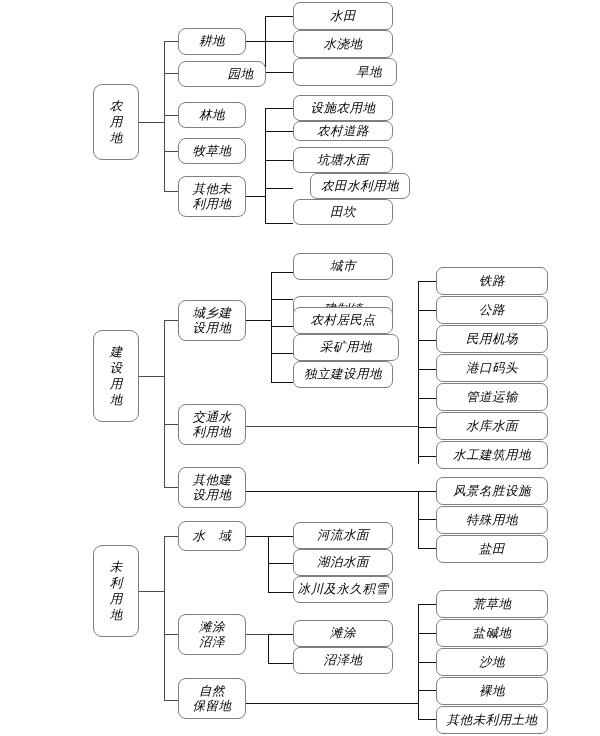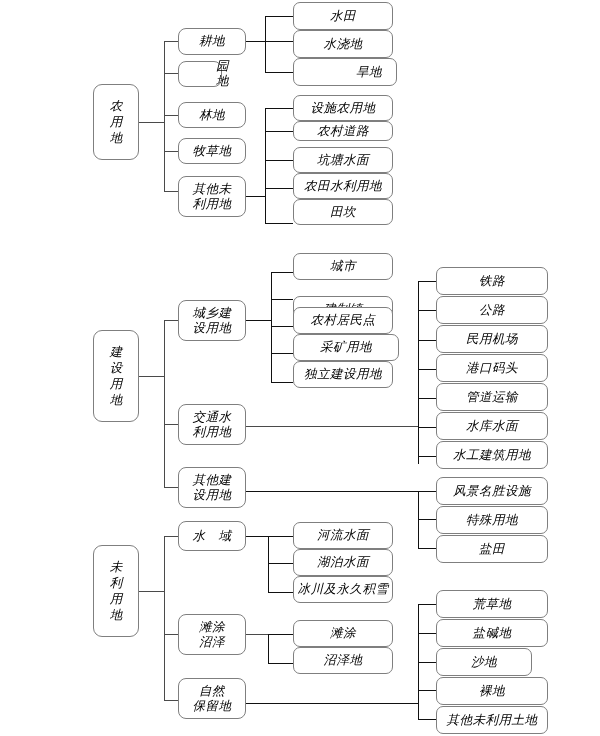--- a/index.html
+++ b/index.html
@@ -71,21 +71,21 @@
 
   <div class="ln h" style="left:164px; top:41px;  width:14px;"></div>
   <div class="ln h" style="left:164px; top:73px;  width:14px;"></div>
   <div class="ln h" style="left:164px; top:115px; width:14px;"></div>
   <div class="ln h" style="left:164px; top:151px; width:14px;"></div>
   <div class="ln h" style="left:164px; top:191px; width:14px;"></div>
 
   <div class="node mid" style="left:178px; top:28px; width:68px; height:27px;">
     <span class="txt">耕地</span>
   </div>
-  <div class="node mid" style="left:178px; top:61px; width:44px; height:26px;padding-left:37px;">
+  <div class="node mid" style="left:178px; top:61px; width:88px; height:26px;padding-left:37px;">
     <span class="txt">园地</span>
   </div>
   <div class="node mid" style="left:178px; top:102px; width:68px; height:26px;">
     <span class="txt">林地</span>
   </div>
   <div class="node mid" style="left:178px; top:138px; width:68px; height:26px;">
     <span class="txt">牧草地</span>
   </div>
   <div class="node mid" style="left:178px; top:176px; width:68px; height:41px;">
     <span class="txt">其他未
@@ -118,21 +118,21 @@
 
   <div class="node" style="left:293px; top:95px;  width:100px; height:26px;">
     <span class="txt">设施农用地</span>
   </div>
   <div class="node" style="left:293px; top:121px; width:100px; height:20px;">
     <span class="txt">农村道路</span>
   </div>
   <div class="node" style="left:293px; top:147px; width:100px; height:26px;">
     <span class="txt">坑塘水面</span>
   </div>
-  <div class="node" style="left:293px; top:173px; width:100px; height:26px;">
+  <div class="node" style="left:310px; top:173px; width:100px; height:26px;">
     <span class="txt">农田水利用地</span>
   </div>
   <div class="node" style="left:293px; top:199px; width:100px; height:26px;">
     <span class="txt">田坎</span>
   </div>
 
   <div class="node root" style="left:93px; top:330px; width:46px; height:92px;">
     <span class="txt">建
 设
 用
@@ -292,21 +292,21 @@
   <div class="ln h dark" style="left:418px; top:662px; width:18px;"></div>
   <div class="ln h dark" style="left:418px; top:690px; width:18px;"></div>
   <div class="ln h dark" style="left:418px; top:719px; width:18px;"></div>
 
   <div class="node" style="left:436px; top:590px; width:112px; height:28px;">
     <span class="txt">荒草地</span>
   </div>
   <div class="node" style="left:436px; top:619px; width:112px; height:28px;">
     <span class="txt">盐碱地</span>
   </div>
-  <div class="node" style="left:436px; top:648px; width:96px; height:28px;justify-content:flex-end;">
+  <div class="node" style="left:436px; top:648px; width:112px; height:28px;justify-content:flex-end;">
     <span class="txt">沙地</span>
   </div>
   <div class="node" style="left:436px; top:677px; width:112px; height:28px;">
     <span class="txt">裸地</span>
   </div>
   <div class="node" style="left:436px; top:706px; width:112px; height:28px;">
     <span class="txt">其他未利用土地</span>
   </div>
 
 </div>

